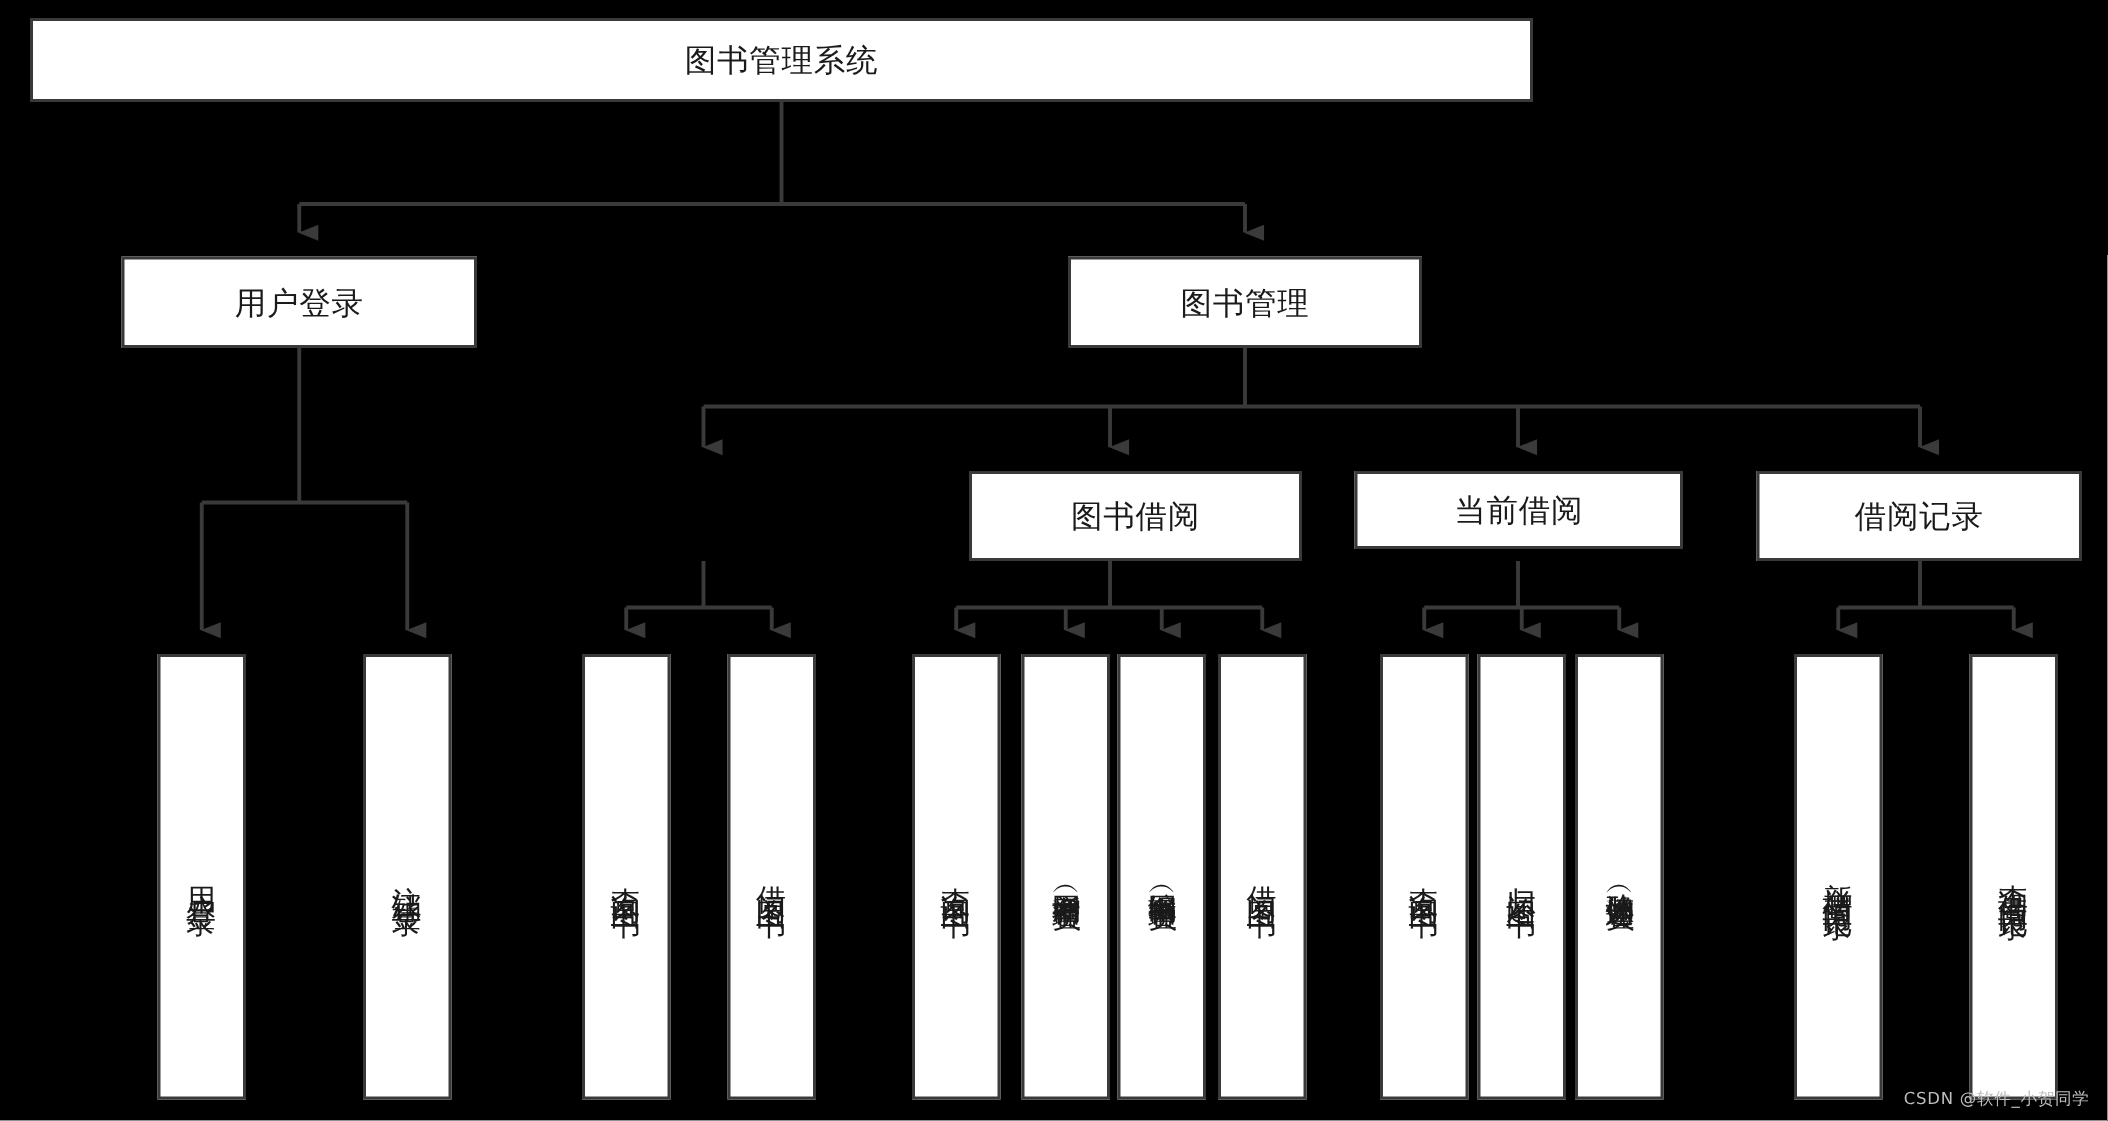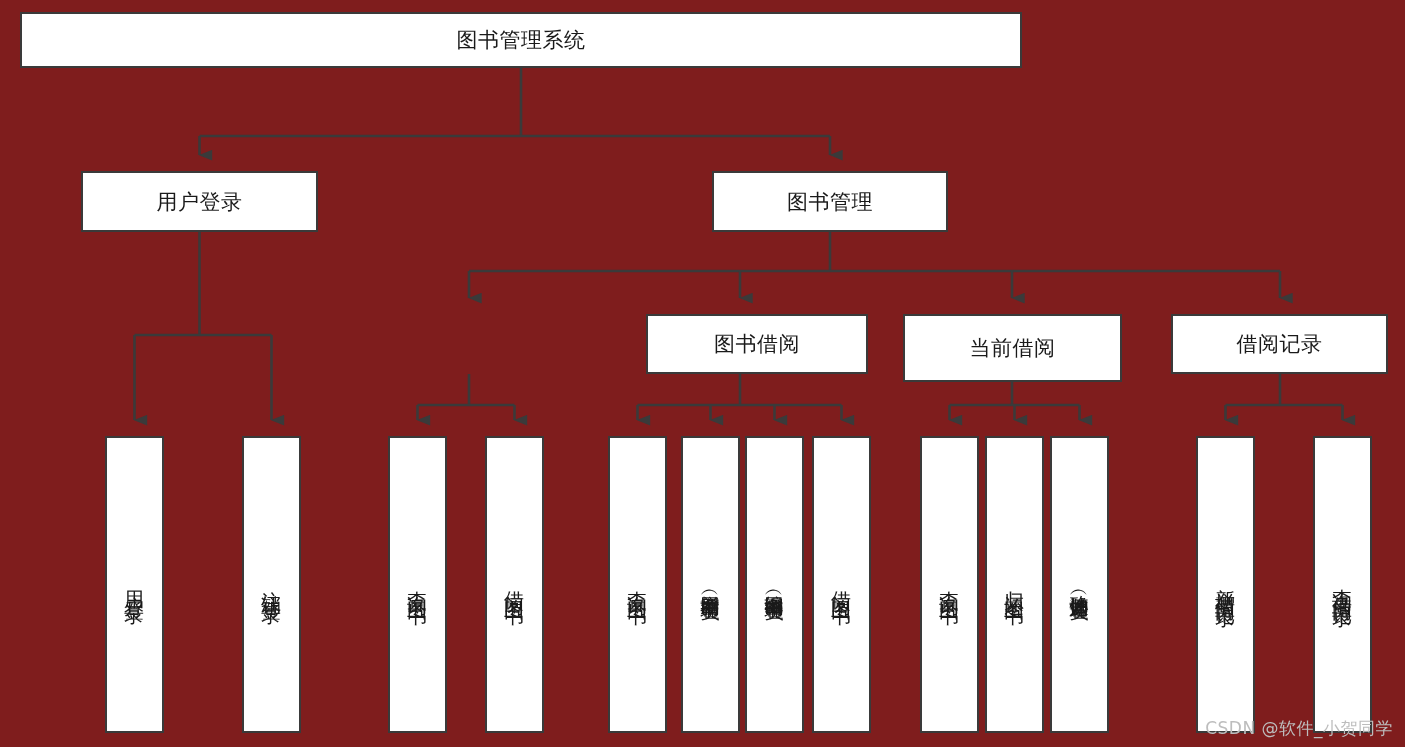--- a/index.html
+++ b/index.html
@@ -7,21 +7,21 @@
     padding: 0;
     background: #ffffff;
   }
   body {
     font-family: "DejaVu Sans", "Liberation Sans", sans-serif;
   }
   #canvas {
     position: relative;
     width: 1405px;
     height: 747px;
-    background: #7f1d1d;
+    background: #000000;
     overflow: hidden;
   }
   svg.edges {
     position: absolute;
     left: 0;
     top: 0;
     width: 1405px;
     height: 747px;
     pointer-events: none;
   }
@@ -51,21 +51,21 @@
     display: block;
   }
   .h-label {
     white-space: nowrap;
     display: block;
   }
   .watermark {
     position: absolute;
     right: 12px;
     bottom: 7px;
-    font-size: 17px;
+    font-size: 11px;
     color: #bdbdbd;
     white-space: nowrap;
     letter-spacing: 0.5px;
   }
 </style>
 </head>
 <body>
 
 <div id="canvas">
 
@@ -126,21 +126,21 @@
   <div class="node h-node" id="node-l1-0" style="left: 81px; top: 171px; width: 237px; height: 61px;">
     <span class="h-label">用户登录</span>
   </div>
   <div class="node h-node" id="node-l1-1" style="left: 712px; top: 171px; width: 236px; height: 61px;">
     <span class="h-label">图书管理</span>
   </div>
 
   <div class="node h-node" id="node-l2-1" style="left: 646px; top: 314px; width: 222px; height: 60px;">
     <span class="h-label">图书借阅</span>
   </div>
-  <div class="node h-node" id="node-l2-2" style="left: 903px; top: 314px; width: 219px; height: 68px;">
+  <div class="node h-node" id="node-l2-2" style="left: 903px; top: 314px; width: 219px; height: 52px;">
     <span class="h-label">当前借阅</span>
   </div>
   <div class="node h-node" id="node-l2-3" style="left: 1171px; top: 314px; width: 217px; height: 60px;">
     <span class="h-label">借阅记录</span>
   </div>
 
   <div class="node v-node" id="node-leaf-0" style="left: 105px; top: 436px; width: 59px; height: 297px;">
     <span class="v-label">用户登录</span>
   </div>
   <div class="node v-node" id="node-leaf-1" style="left: 242px; top: 436px; width: 59px; height: 297px;">

